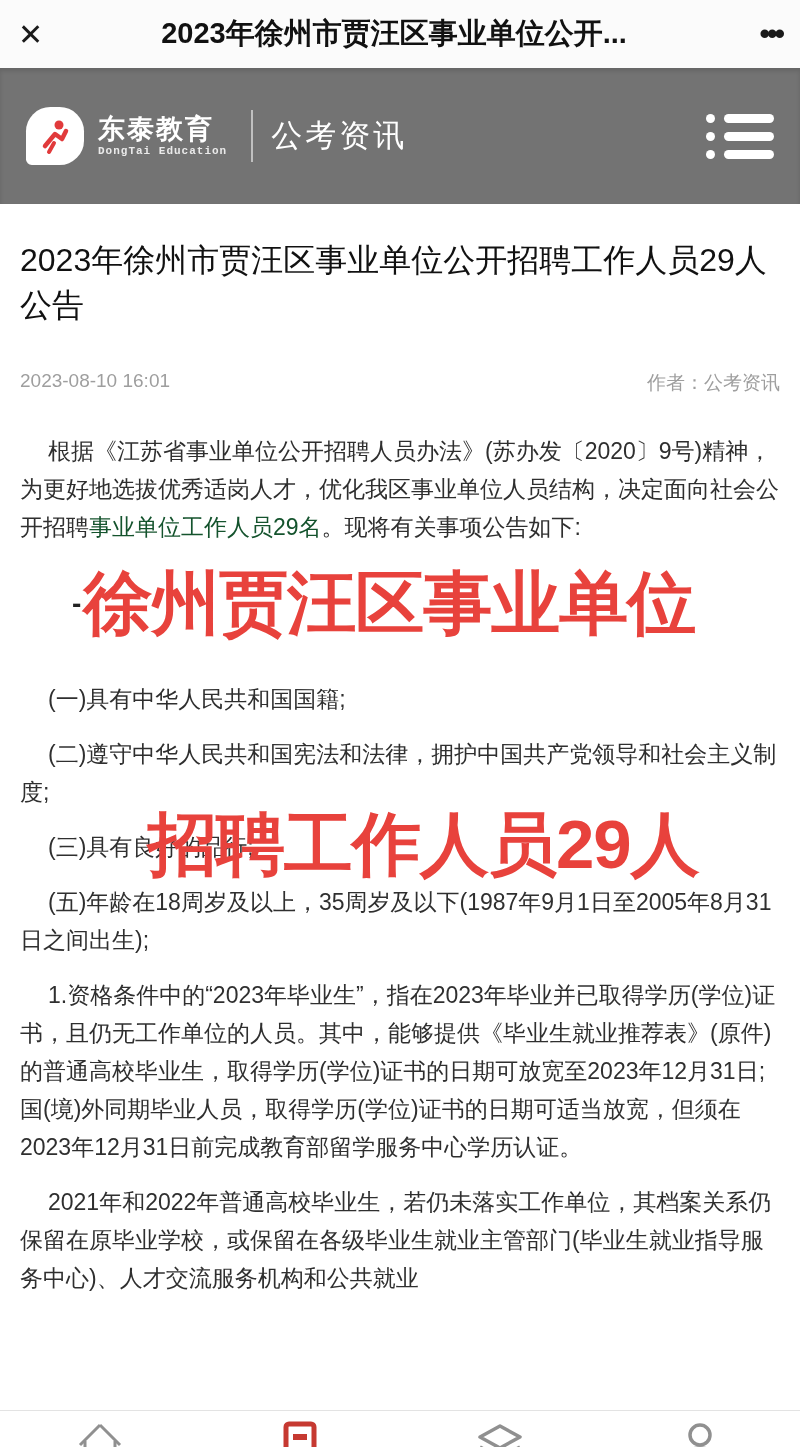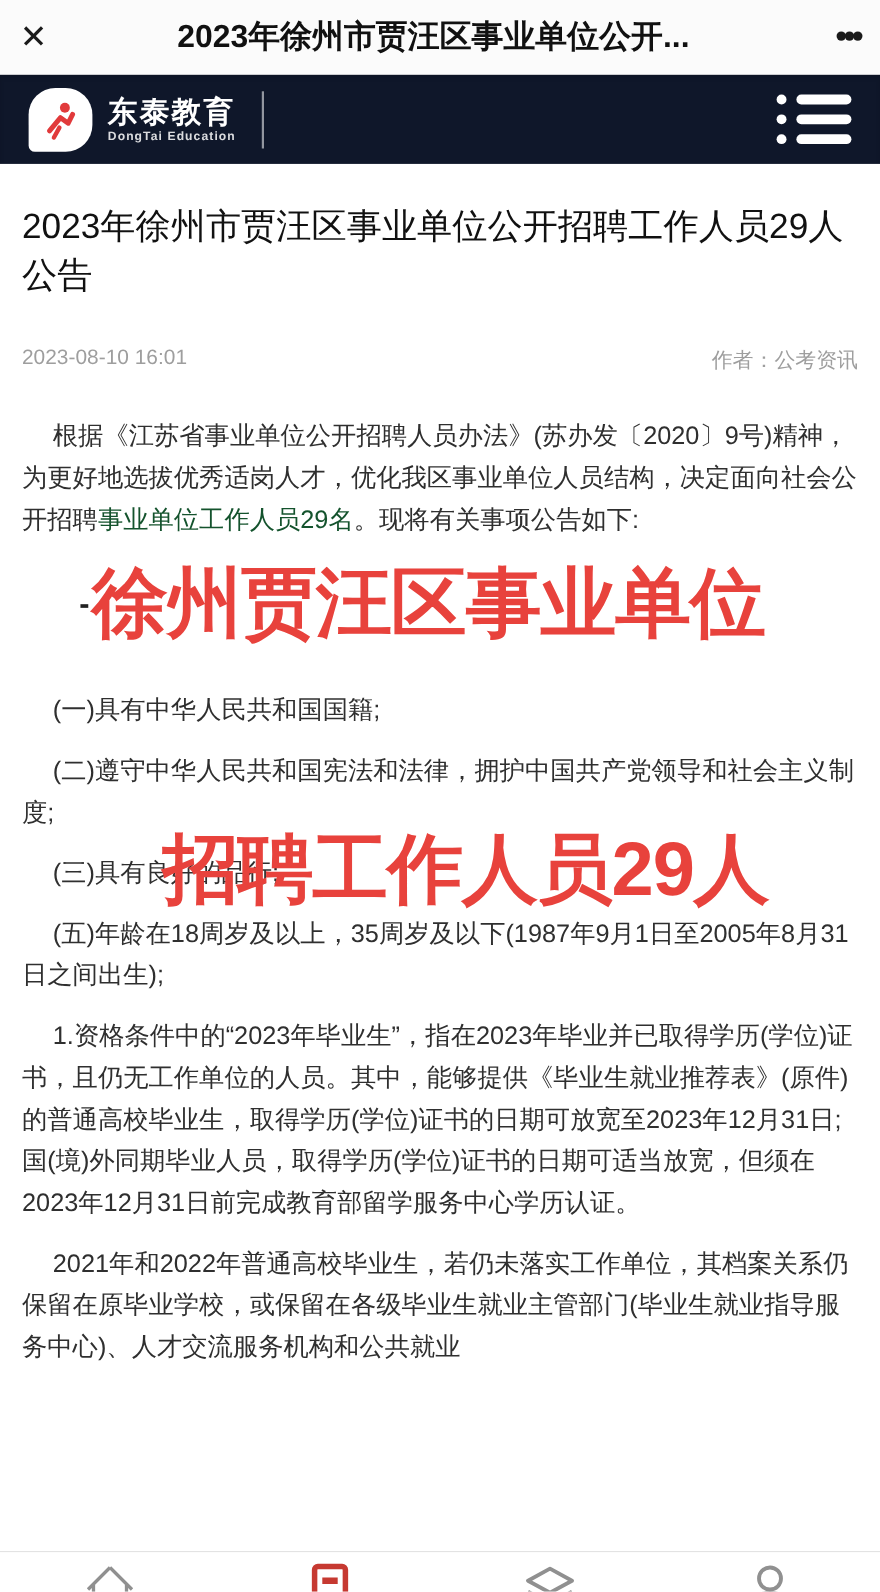--- a/index.html
+++ b/index.html
@@ -15,32 +15,32 @@
     padding:0 18px;box-sizing:border-box;
   }
   .topbar .close{font-size:30px;font-weight:300;color:#1a1a1a;width:48px;cursor:pointer;}
   .topbar .ttl{
     flex:1;text-align:center;font-size:29px;font-weight:600;color:#111;
     white-space:nowrap;overflow:hidden;
   }
   .topbar .more{font-size:30px;font-weight:700;color:#1a1a1a;letter-spacing:-3px;width:60px;text-align:right;cursor:pointer;}
   
   .header{
-    height:81px;background:#0f172a;display:flex;align-items:center;
+    height:136px;background:#737373;display:flex;align-items:center;
     padding:0 26px;box-sizing:border-box;box-shadow:inset 0 3px 4px rgba(0,0,0,.12);
   }
   .logo{display:flex;align-items:center;}
   .emblem{
     width:58px;height:58px;background:#ffffff;
     border-radius:42% 42% 42% 10%;
     display:flex;align-items:center;justify-content:center;flex:none;
   }
   .brand{margin-left:14px;}
   .brand .cn{color:#fff;font-size:27px;font-weight:700;letter-spacing:2px;line-height:30px;}
-  .brand .en{color:rgba(255,255,255,.85);font-size:11px;font-weight:700;letter-spacing:1px;line-height:14px;}
+  .brand .en{color:rgba(255,255,255,.85);font-size:11px;font-weight:700;letter-spacing:1px;line-height:14px;font-family:Liberation Mono, monospace;}
   .vsep{width:2px;height:52px;background:rgba(255,255,255,.55);margin:0 18px 0 24px;}
   .section{color:#fff;font-size:31px;font-weight:500;letter-spacing:3px;}
   .menu-icon{margin-left:auto;display:flex;flex-direction:column;gap:9px;cursor:pointer;}
   .menu-icon .row{display:flex;align-items:center;gap:9px;}
   .menu-icon .dot{width:9px;height:9px;border-radius:50%;background:#fff;}
   .menu-icon .bar{width:50px;height:9px;border-radius:5px;background:#fff;}
   
   .article{padding:0 20px;color:#2f2f2f;}
   .art-title{
     margin:34px 0 0 0;font-size:32px;line-height:45px;font-weight:400;color:#111;
@@ -90,20 +90,21 @@
         <path d="M10 30 L20 18 L27 23 L31 15" stroke="#e13a3b" stroke-width="4.5" fill="none" stroke-linecap="round" stroke-linejoin="round"></path>
         <path d="M14 36 L19 27" stroke="#e13a3b" stroke-width="4" fill="none" stroke-linecap="round"></path>
       </svg>
     </div>
     <div class="brand">
       <div class="cn">东泰教育</div>
       <div class="en">DongTai Education</div>
     </div>
   </div>
   <div class="vsep"></div>
+  <div class="section">公考资讯</div>
   <div class="menu-icon">
     <div class="row">
         <div class="dot"></div>
         <div class="bar"></div>
       </div>
     <div class="row">
         <div class="dot"></div>
         <div class="bar"></div>
       </div>
     <div class="row">

